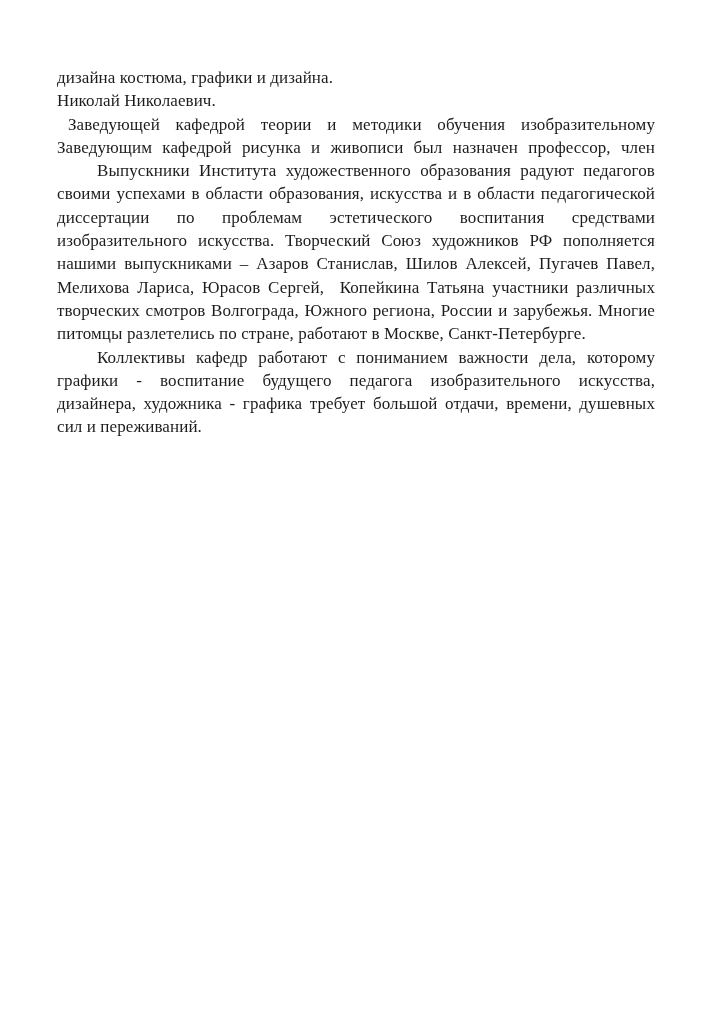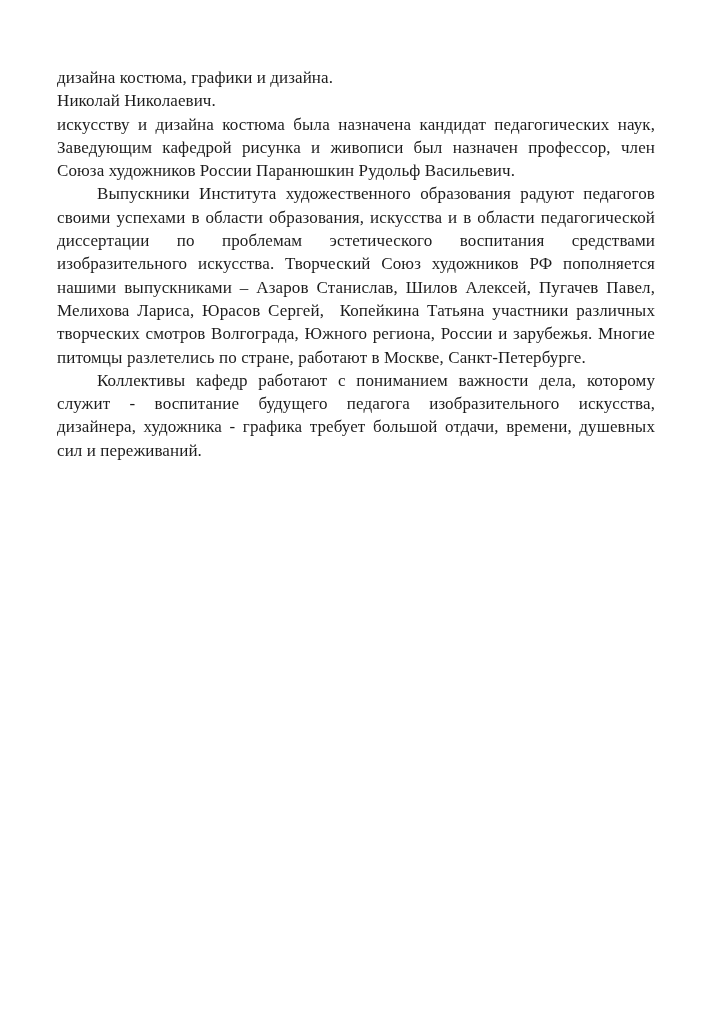--- a/index.html
+++ b/index.html
@@ -44,36 +44,35 @@
 
 <div class="page">
   <div class="text-block" id="text-block">
       <div class="paragraph">
         <div class="line last">дизайна костюма, графики и дизайна.</div>
       </div>
       <div class="paragraph">
         <div class="line last">Николай Николаевич.</div>
       </div>
       <div class="paragraph">
-        <div class="line">искусству и дизайна костюма была назначена кандидат педагогических наук,</div>
+        <div class="line" style="text-indent: 11px;">Заведующей кафедрой теории и методики обучения изобразительному</div>
       </div>
       <div class="paragraph">
         <div class="line">Заведующим кафедрой рисунка и живописи был назначен профессор, член</div>
-        <div class="line last">Союза художников России Паранюшкин Рудольф Васильевич.</div>
       </div>
       <div class="paragraph">
         <div class="line" style="text-indent: 40px;">Выпускники Института художественного образования радуют педагогов</div>
         <div class="line">своими успехами в области образования, искусства и в области педагогической</div>
         <div class="line">диссертации по проблемам эстетического воспитания средствами</div>
         <div class="line">изобразительного искусства. Творческий Союз художников РФ пополняется</div>
         <div class="line">нашими выпускниками – Азаров Станислав, Шилов Алексей, Пугачев Павел,</div>
         <div class="line">Мелихова Лариса, Юрасов Сергей, &nbsp;Копейкина Татьяна участники различных</div>
         <div class="line">творческих смотров Волгограда, Южного региона, России и зарубежья. Многие</div>
         <div class="line last">питомцы разлетелись по стране, работают в Москве, Санкт-Петербурге.</div>
       </div>
       <div class="paragraph">
         <div class="line" style="text-indent: 40px;">Коллективы кафедр работают с пониманием важности дела, которому</div>
-        <div class="line">служит - воспитание будущего педагога изобразительного искусства,</div>
+        <div class="line">графики - воспитание будущего педагога изобразительного искусства,</div>
         <div class="line">дизайнера, художника - графика требует большой отдачи, времени, душевных</div>
         <div class="line last">сил и переживаний.</div>
       </div>
     </div>
 </div>
 
 </body></html>

